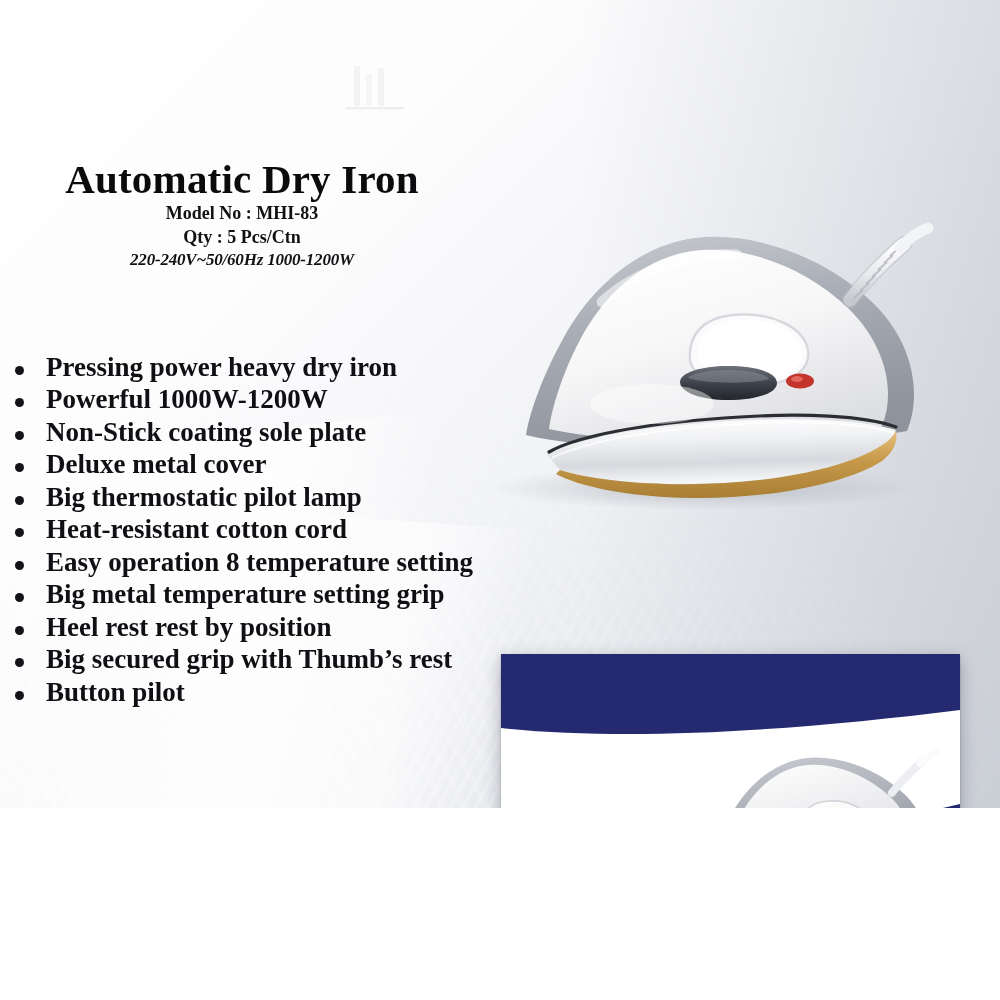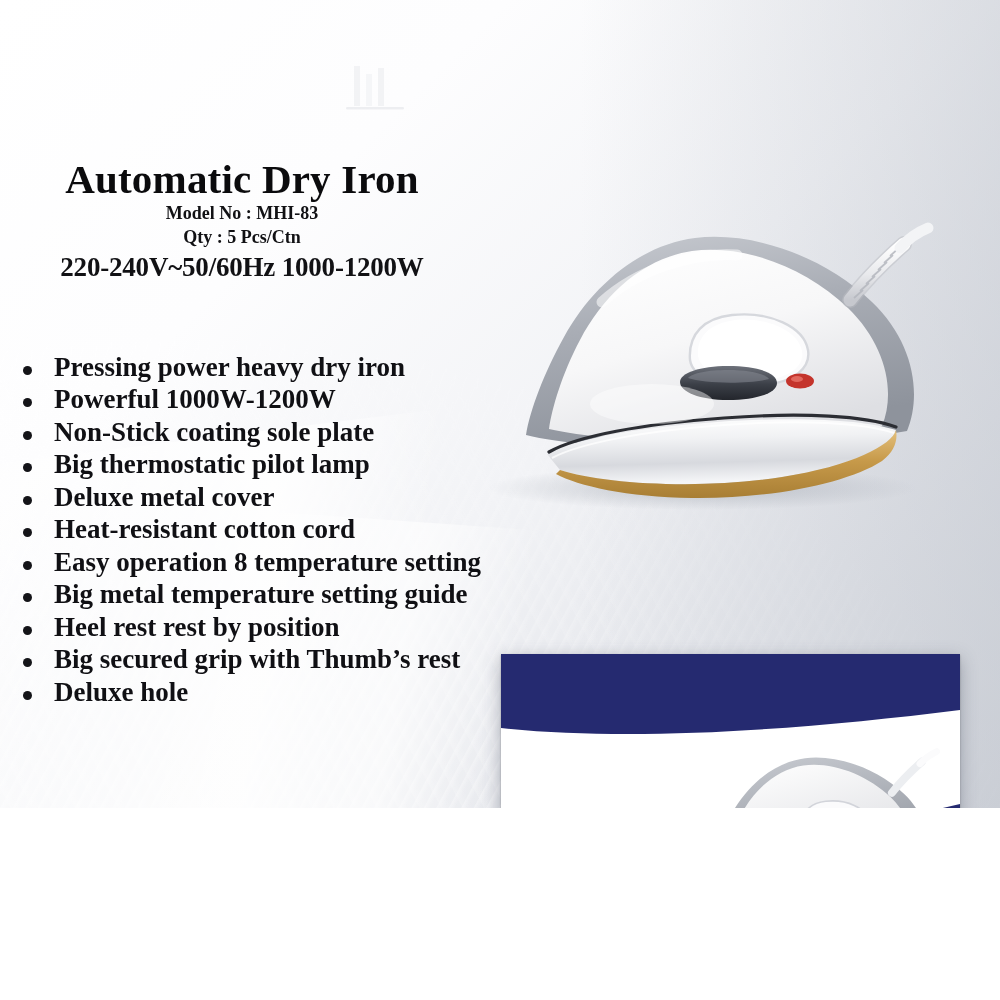--- a/index.html
+++ b/index.html
@@ -54,24 +54,24 @@
     pointer-events:none; opacity:.5;
   }
 
   
   .title-block { position:absolute; left:0; top:158px; width:484px; text-align:center; }
   .main-title {
     font-size:41px; font-weight:bold; color:#0b0b0d; letter-spacing:.2px;
     line-height:1.05; white-space:nowrap;
   }
   .sub-line { font-size:18px; font-weight:bold; color:#111114; line-height:1.34; white-space:nowrap; }
-  .sub-line.volt { font-size:27px; letter-spacing:-.2px; }
-
-  
-  .features { position:absolute; left:20px; top:352px; width:470px; list-style:none; }
+  .sub-line.volt { font-size:17px; letter-spacing:-.2px;font-style:italic; }
+
+  
+  .features { position:absolute; left:12px; top:352px; width:470px; list-style:none; }
   .features li {
     position:relative; padding-left:34px;
     font-size:27px; font-weight:bold; color:#101014;
     line-height:1.165; margin-bottom:1px;
     text-shadow:0 1px 0 rgba(255,255,255,.5);
   }
   .features li::before {
     content:""; position:absolute; left:3px; top:14px;
     width:9px; height:9px; border-radius:50%; background:#141418;
   }
@@ -132,28 +132,28 @@
     <div class="main-title">Automatic Dry Iron</div>
     <div class="sub-line">Model No : MHI-83</div>
     <div class="sub-line">Qty : 5 Pcs/Ctn</div>
     <div class="sub-line volt">220-240V~50/60Hz 1000-1200W</div>
   </div>
 
   <ul class="features">
     <li>Pressing power heavy dry iron</li>
     <li>Powerful 1000W-1200W</li>
     <li>Non-Stick coating sole plate</li>
+    <li>Deluxe metal cover</li>
     <li>Big thermostatic pilot lamp</li>
-    <li>Deluxe metal cover</li>
     <li>Heat-resistant cotton cord</li>
     <li>Easy operation 8 temperature setting</li>
-    <li>Big metal temperature setting guide</li>
+    <li>Big metal temperature setting grip</li>
     <li>Heel rest rest by position</li>
     <li>Big secured grip with Thumb’s rest</li>
-    <li>Deluxe hole</li>
+    <li>Button pilot</li>
   </ul>
 
   <svg class="hero" viewBox="0 0 512 366">
     <defs>
       <linearGradient id="shellGrey" x1="0" y1="0" x2="0.3" y2="1">
         <stop offset="0" stop-color="#c9ccd2"></stop>
         <stop offset=".45" stop-color="#a9adb5"></stop>
         <stop offset="1" stop-color="#8e939c"></stop>
       </linearGradient>
       <linearGradient id="shellWhite" x1="0.1" y1="0" x2="0.6" y2="1">

